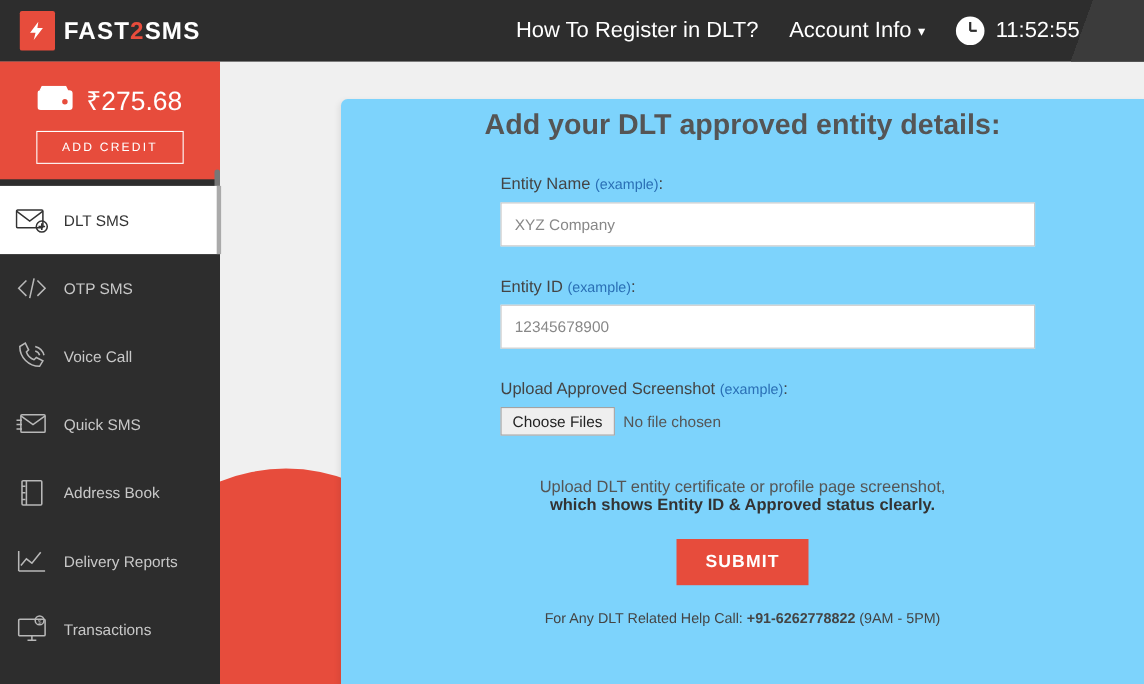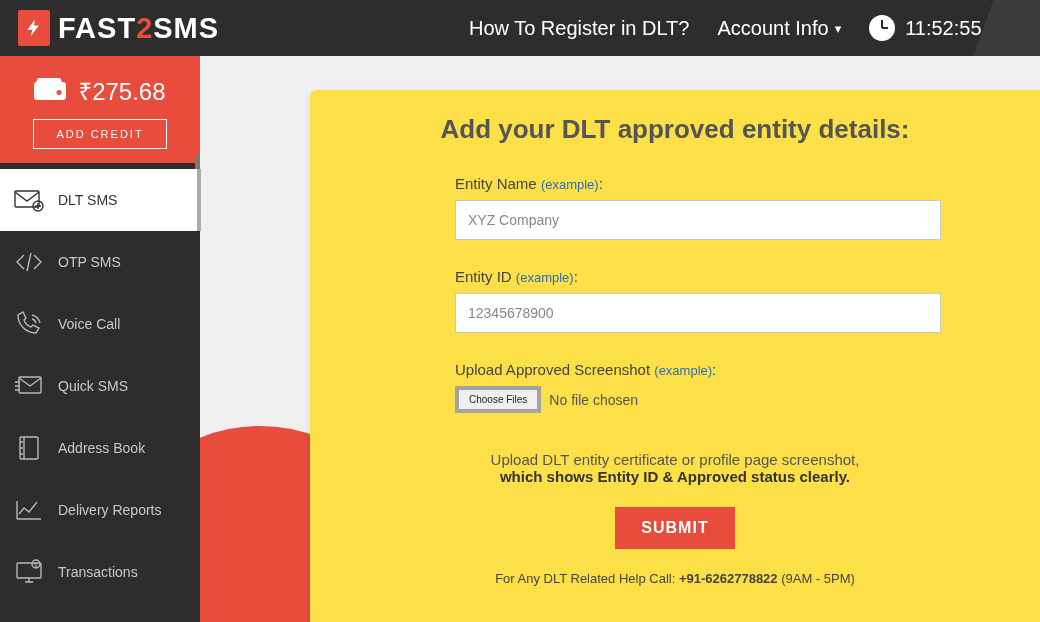--- a/index.html
+++ b/index.html
@@ -3,21 +3,21 @@
 <meta charset="utf-8">
 <style>
   * { box-sizing: border-box; margin: 0; padding: 0; }
   body { font-family: Arial, Helvetica, sans-serif; background: #f0f0f0; width: 1040px; height: 622px; overflow: hidden; }
 
   
   .header { height: 56px; background: #2d2d2d; display: flex; align-items: center; color: #fff; position: relative; }
   .logo { display: flex; align-items: center; padding: 0 18px; height: 56px; }
   .logo-bolt { width: 32px; height: 36px; background: #e74c3c; display: flex; align-items: center; justify-content: center; border-radius: 2px; margin-right: 8px; }
   .logo-bolt svg { fill: #fff; }
-  .logo-text { font-size: 29px; font-weight: 700; letter-spacing: 1px; color: #fff; }
+  .logo-text { font-size: 22px; font-weight: 700; letter-spacing: 1px; color: #fff; }
   .logo-text .num { color: #e74c3c; }
   .header-right { margin-left: auto; display: flex; align-items: center; gap: 28px; padding-right: 24px; }
   .header-link { color: #fff; font-size: 20px; cursor: pointer; display: flex; align-items: center; gap: 6px; }
   .header-link .chev { font-size: 13px; }
   .clock { display: flex; align-items: center; gap: 10px; color: #fff; font-size: 20px; }
   .clock-icon { width: 26px; height: 26px; border-radius: 50%; background: #fff; position: relative; }
   .clock-icon::before, .clock-icon::after { content: ""; position: absolute; background: #2d2d2d; left: 50%; top: 50%; transform-origin: top left; }
   .clock-icon::before { width: 2px; height: 8px; transform: rotate(0deg) translate(-50%,-100%); }
   .clock-icon::after { width: 2px; height: 6px; transform: rotate(90deg) translate(-50%,-100%); }
   .header-slant { position: absolute; right: 0; top: 0; width: 75px; height: 56px; background: linear-gradient(110deg, transparent 0 30%, #3b3b3b 30% 100%); }
@@ -33,29 +33,29 @@
   .nav-item.active { background: #fff; color: #333; }
   .nav-item.active { position: relative; }
   .nav-item.active::after { content: ""; position: absolute; right: -1px; top: 0; bottom: 0; width: 4px; background: #aaa; }
   .nav-icon { width: 30px; height: 26px; stroke: #b8b8b8; fill: none; stroke-width: 1.4; flex-shrink: 0; }
   .nav-item.active .nav-icon { stroke: #333; }
   .sidebar-scroll { position: absolute; right: 0; top: 98px; width: 5px; height: 26px; background: #777; border-radius: 3px; }
 
   
   .content { position: absolute; left: 200px; top: 56px; right: 0; bottom: 0; overflow: hidden; }
   .red-circle { position: absolute; left: -100px; top: 370px; width: 320px; height: 320px; background: #e74c3c; border-radius: 50%; }
-  .card { position: absolute; left: 110px; right: 0; top: 34px; bottom: 0; background: #fde047; border-radius: 6px 0 0 0; box-shadow: -1px 2px 6px rgba(0,0,0,.08); padding: 24px 0 0; overflow: hidden; }
+  .card { position: absolute; left: 110px; right: 0; top: 34px; bottom: 0; background: #7dd3fc; border-radius: 6px 0 0 0; box-shadow: -1px 2px 6px rgba(0,0,0,.08); padding: 8px 0 0; overflow: hidden; }
   .card-inner { max-width: 560px; margin: 0 auto; }
   .card h2 { text-align: center; color: #555; font-size: 26px; font-weight: 700; margin-bottom: 30px; }
   .field-label { font-size: 15px; color: #444; margin-bottom: 8px; }
   .example-link { color: #2a6fb5; font-size: 13px; cursor: pointer; }
   .field-input { width: 486px; height: 40px; border: 1px solid #c9c9c9; padding: 0 12px; font-size: 14px; color: #666; background: #fff; }
   .field-input::placeholder { color: #888; }
   .file-row { display: flex; align-items: center; gap: 8px; }
-  .file-btn { border: 4px solid #a3a3a3; background: #efefef; padding: 4px 10px; font-size: 10px; color: #222; cursor: pointer; }
+  .file-btn { border: 1px solid #a3a3a3; background: #efefef; padding: 4px 10px; font-size: 14px; color: #222; cursor: pointer; }
   .file-status { font-size: 14px; color: #555; }
   .mt28 { margin-top: 28px; }
   .upload-hint { text-align: center; font-size: 15px; color: #555; margin-top: 38px; }
   .upload-hint b { color: #333; }
   .submit-btn { display: block; margin: 22px auto 0; background: #e74c3c; color: #fff; border: none; padding: 12px 26px; font-size: 16px; font-weight: 700; letter-spacing: 1px; cursor: pointer; }
   .help-line { text-align: center; font-size: 13px; color: #444; margin-top: 22px; }
   .help-line .phone { font-weight: 700; }
   
   .form-fields { margin-left: 60px; }
 </style>

